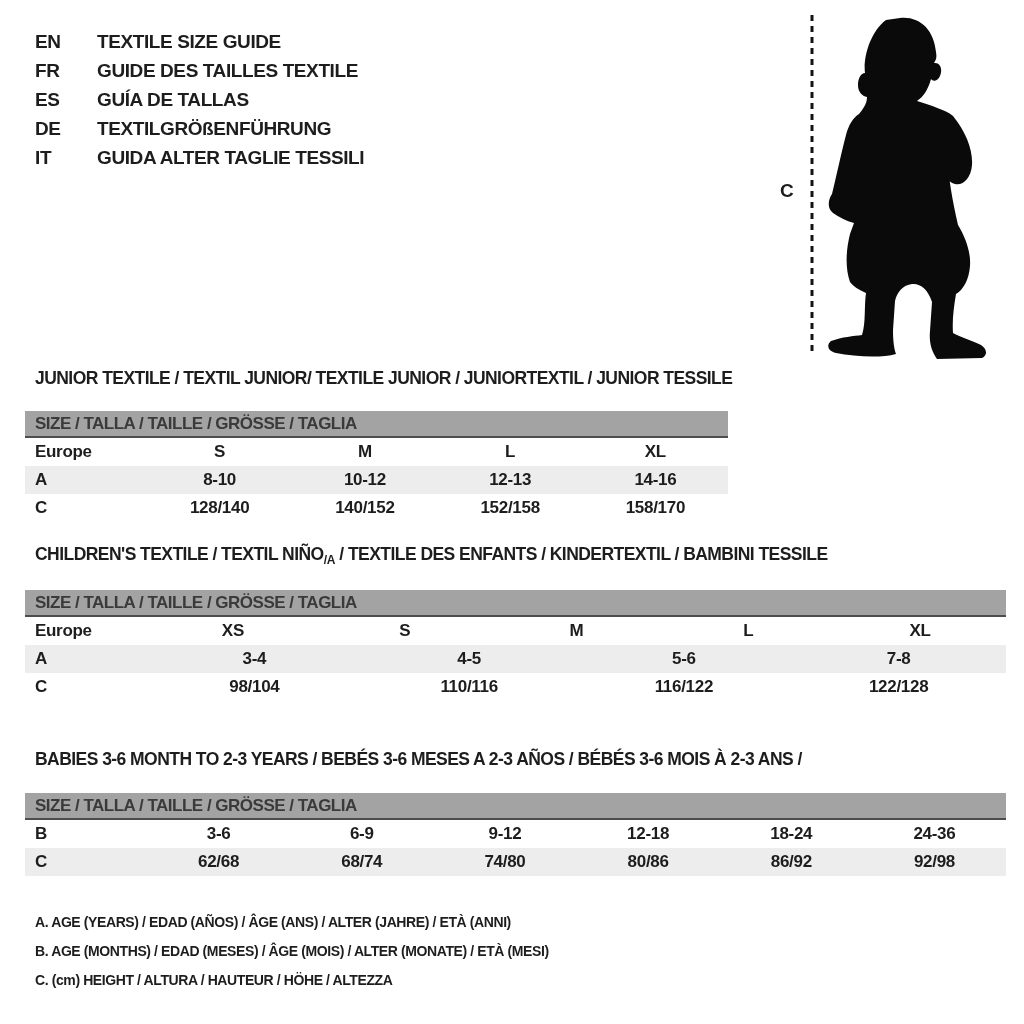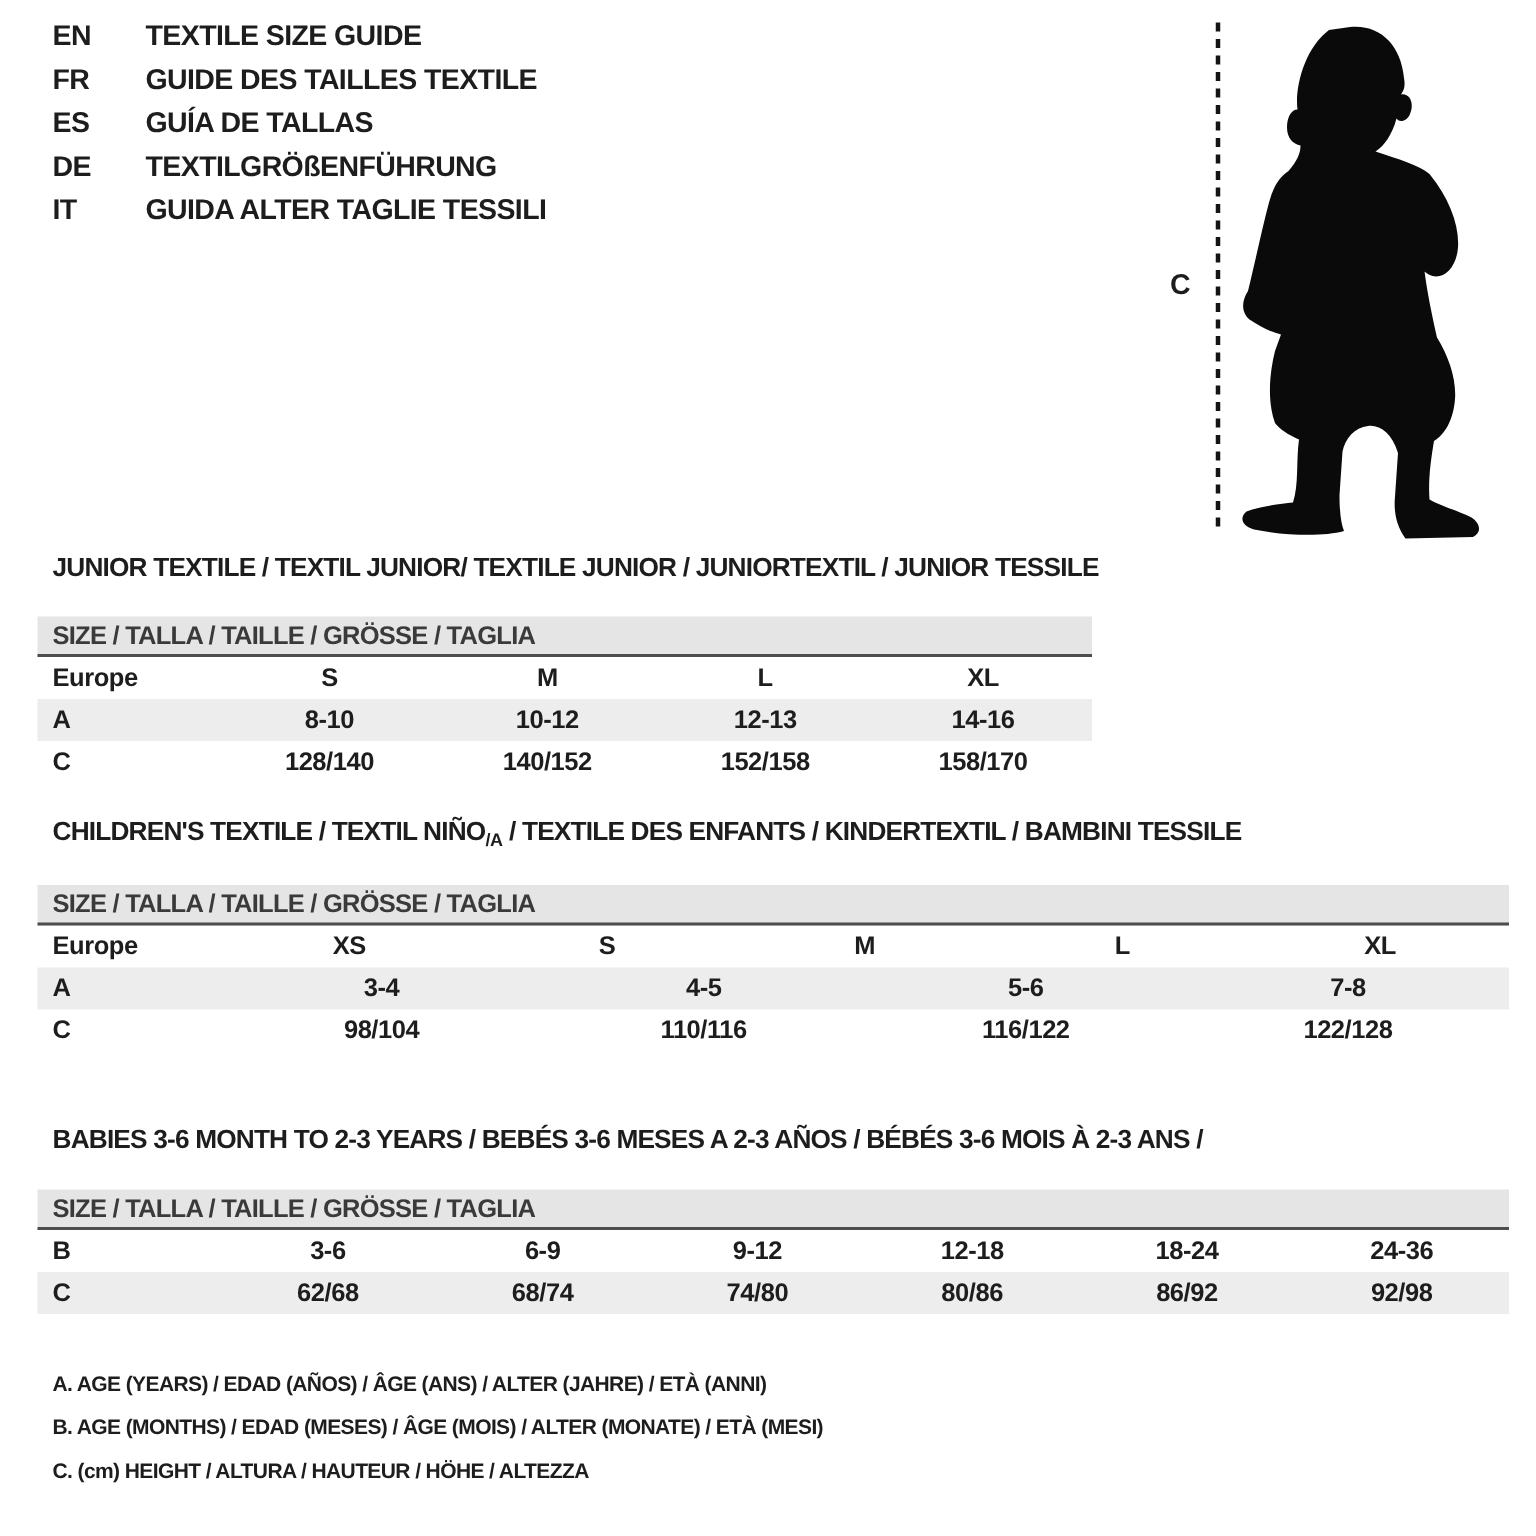--- a/index.html
+++ b/index.html
@@ -2,39 +2,39 @@
 <html><head>
 <meta charset="utf-8">
 <style>
   html,body{margin:0;padding:0;background:#fff;}
   .canvas{
     position:relative;width:1024px;height:1024px;background:#ffffff;
     font-family:"Liberation Sans",sans-serif;font-weight:700;color:#1d1d1d;
     overflow:hidden;
   }
   
-  .lang-list{position:absolute;left:35px;top:10px;}
+  .lang-list{position:absolute;left:35px;top:27px;}
   .lang-row{display:flex;height:29px;align-items:center;font-size:19px;letter-spacing:-0.4px;}
   .lang-code{width:62px;}
   .lang-label{white-space:nowrap;}
 
   
   .figure{position:absolute;left:770px;top:8px;width:254px;height:360px;}
   .figure svg{position:absolute;left:0;top:0;}
   .c-label{position:absolute;left:10px;top:172px;font-size:19px;}
 
   
   .sec-heading{position:absolute;font-size:17.5px;letter-spacing:-0.55px;white-space:nowrap;}
   .sec-heading .subscript{font-size:12px;vertical-align:-4px;letter-spacing:-0.3px;}
   .heading-line{display:block;height:26px;line-height:26px;}
 
   
   .tbl{position:absolute;font-size:17px;letter-spacing:-0.3px;}
   .tbl-head{
-    height:25px;line-height:25px;background:#e5e5e5;color:#3a3a3a;
+    height:25px;line-height:25px;background:#a3a3a3;color:#3a3a3a;
     padding-left:10px;border-bottom:2px solid #4d4d4d;letter-spacing:-0.5px;
   }
   .tbl-row{display:flex;height:28px;line-height:28px;}
   .tbl-row.shaded{background:#ededed;}
   .cell{flex:1;text-align:center;white-space:nowrap;}
   .cell.label{flex:0 0 112px;text-align:left;padding-left:10px;}
 
   
   .footnotes{position:absolute;left:35px;top:908px;font-size:14px;letter-spacing:-0.4px;}
   .footnote-line{display:block;height:29px;line-height:29px;white-space:nowrap;}

